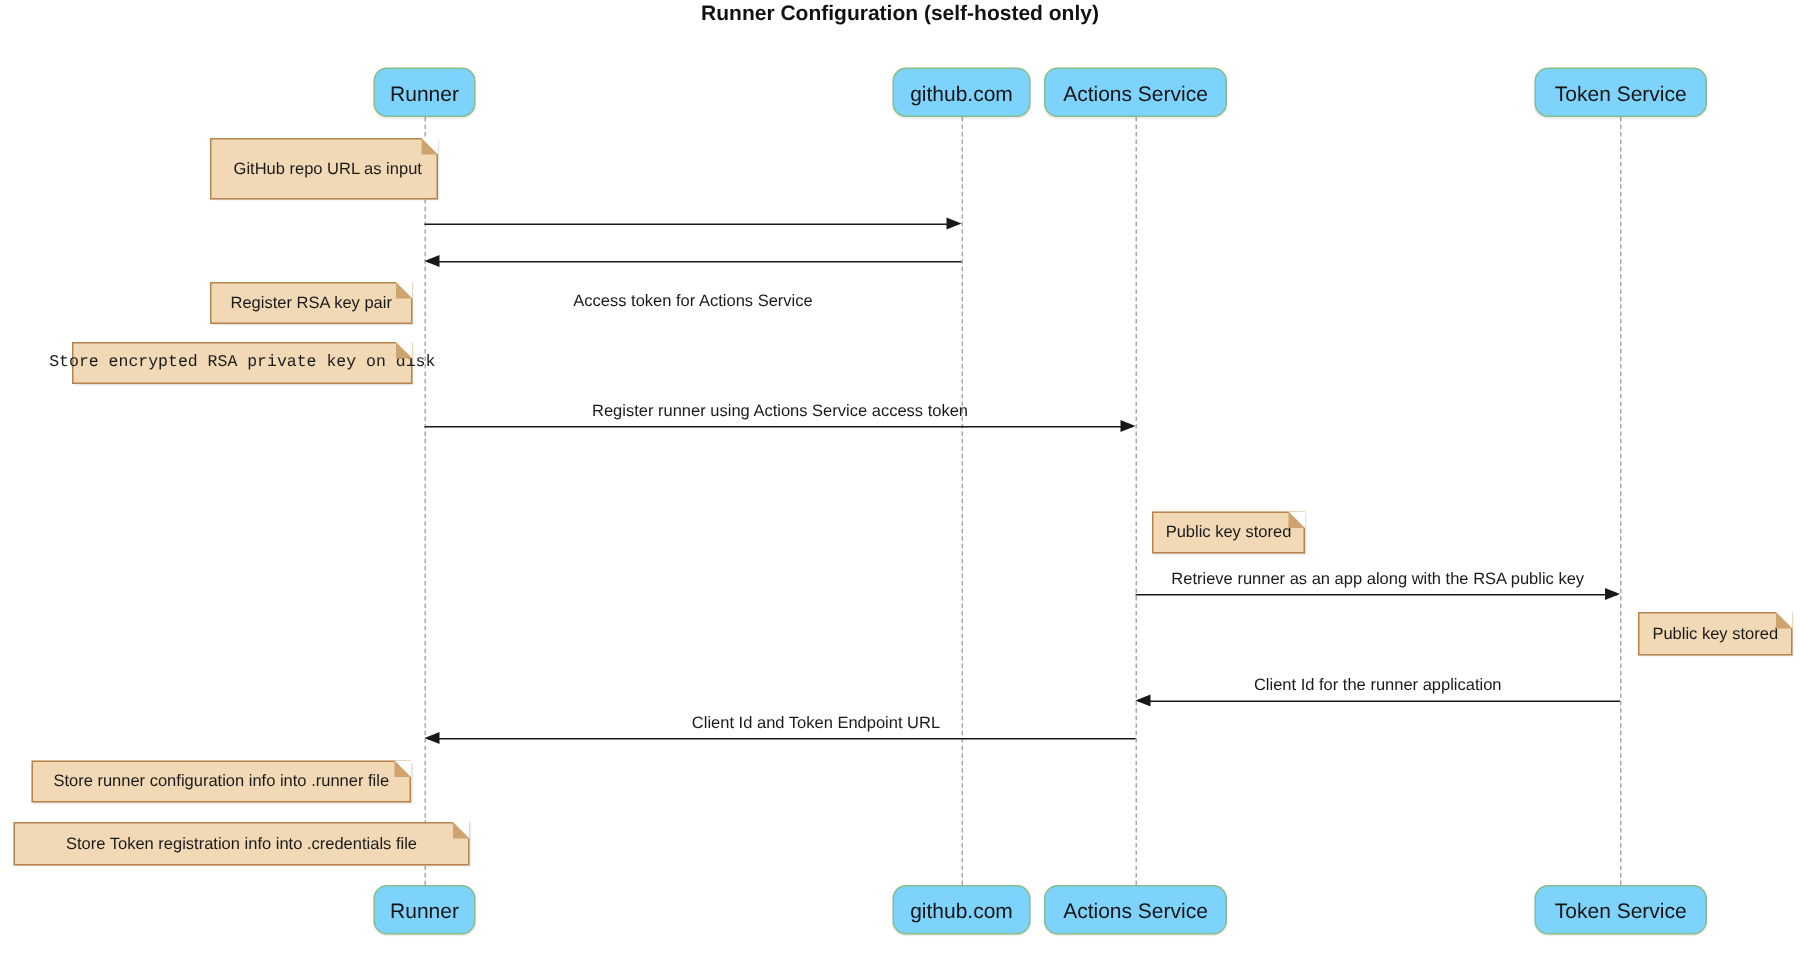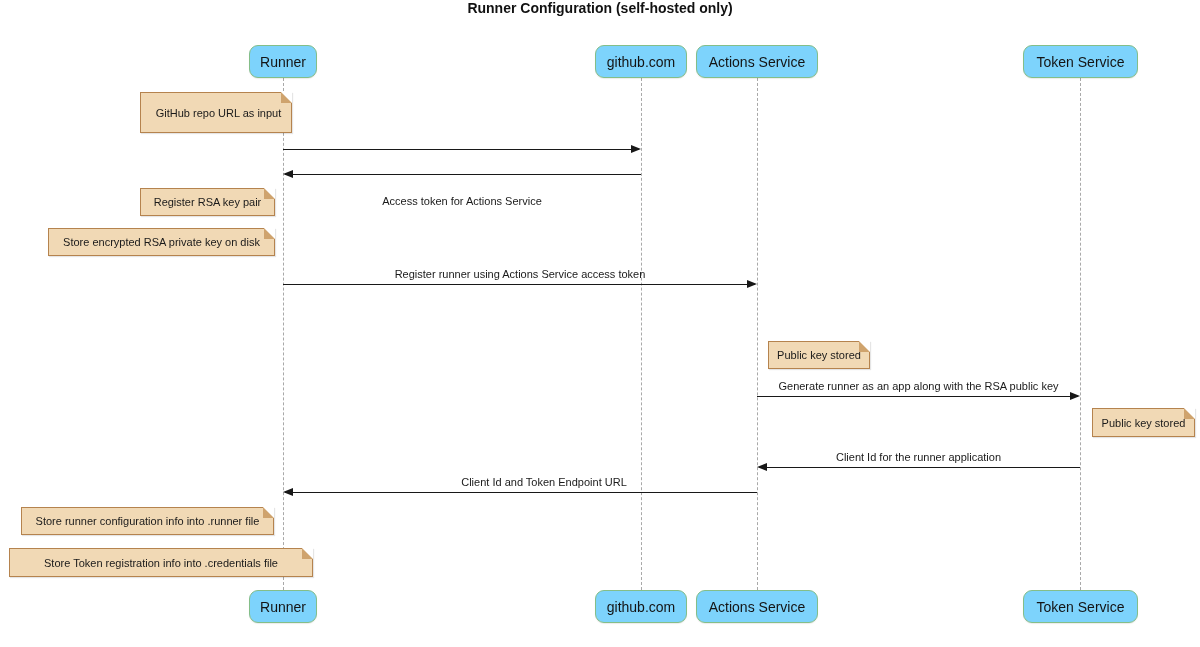--- a/index.html
+++ b/index.html
@@ -81,33 +81,33 @@
   <div class="arrow-head right" style="left:631px; top:145px;"></div>
 
   <div class="msg-label" style="left:283px; top:158px; width:358px;margin-top:37px;">Access token for Actions Service</div>
   <div class="msg-line" style="left:285px; top:174px; width:356px;"></div>
   <div class="arrow-head left" style="left:283px; top:170px;"></div>
 
   <div class="msg-label" style="left:283px; top:268px; width:474px;">Register runner using Actions Service access token</div>
   <div class="msg-line" style="left:283px; top:284px; width:472px;"></div>
   <div class="arrow-head right" style="left:747px; top:280px;"></div>
 
-  <div class="msg-label" style="left:757px; top:380px; width:323px;">Generate runner as an app along with the RSA public key</div>
+  <div class="msg-label" style="left:757px; top:380px; width:323px;">Retrieve runner as an app along with the RSA public key</div>
   <div class="msg-line" style="left:757px; top:396px; width:321px;"></div>
   <div class="arrow-head right" style="left:1070px; top:392px;"></div>
 
   <div class="msg-label" style="left:757px; top:451px; width:323px;">Client Id for the runner application</div>
   <div class="msg-line" style="left:759px; top:467px; width:321px;"></div>
   <div class="arrow-head left" style="left:757px; top:463px;"></div>
 
   <div class="msg-label" style="left:283px; top:476px; width:474px;margin-left:24px;">Client Id and Token Endpoint URL</div>
   <div class="msg-line" style="left:285px; top:492px; width:472px;"></div>
   <div class="arrow-head left" style="left:283px; top:488px;"></div>
 
   <div class="note" style="left:140px; top:92px;  width:152px; height:41px;padding-left:12px;">GitHub repo URL as input</div>
   <div class="note" style="left:140px; top:188px; width:135px; height:28px;">Register RSA key pair</div>
-  <div class="note" style="left:48px;  top:228px; width:227px; height:28px;">Store encrypted RSA private key on disk</div>
+  <div class="note" style="left:48px;  top:228px; width:227px; height:28px;font-family:Liberation Mono, monospace;">Store encrypted RSA private key on disk</div>
   <div class="note" style="left:768px; top:341px; width:102px; height:28px;">Public key stored</div>
   <div class="note" style="left:1092px;top:408px; width:103px; height:29px;">Public key stored</div>
   <div class="note" style="left:21px;  top:507px; width:253px; height:28px;">Store runner configuration info into .runner file</div>
   <div class="note" style="left:9px;   top:548px; width:304px; height:29px;">Store Token registration info into .credentials file</div>
 
 </div>
 
 </body></html>

